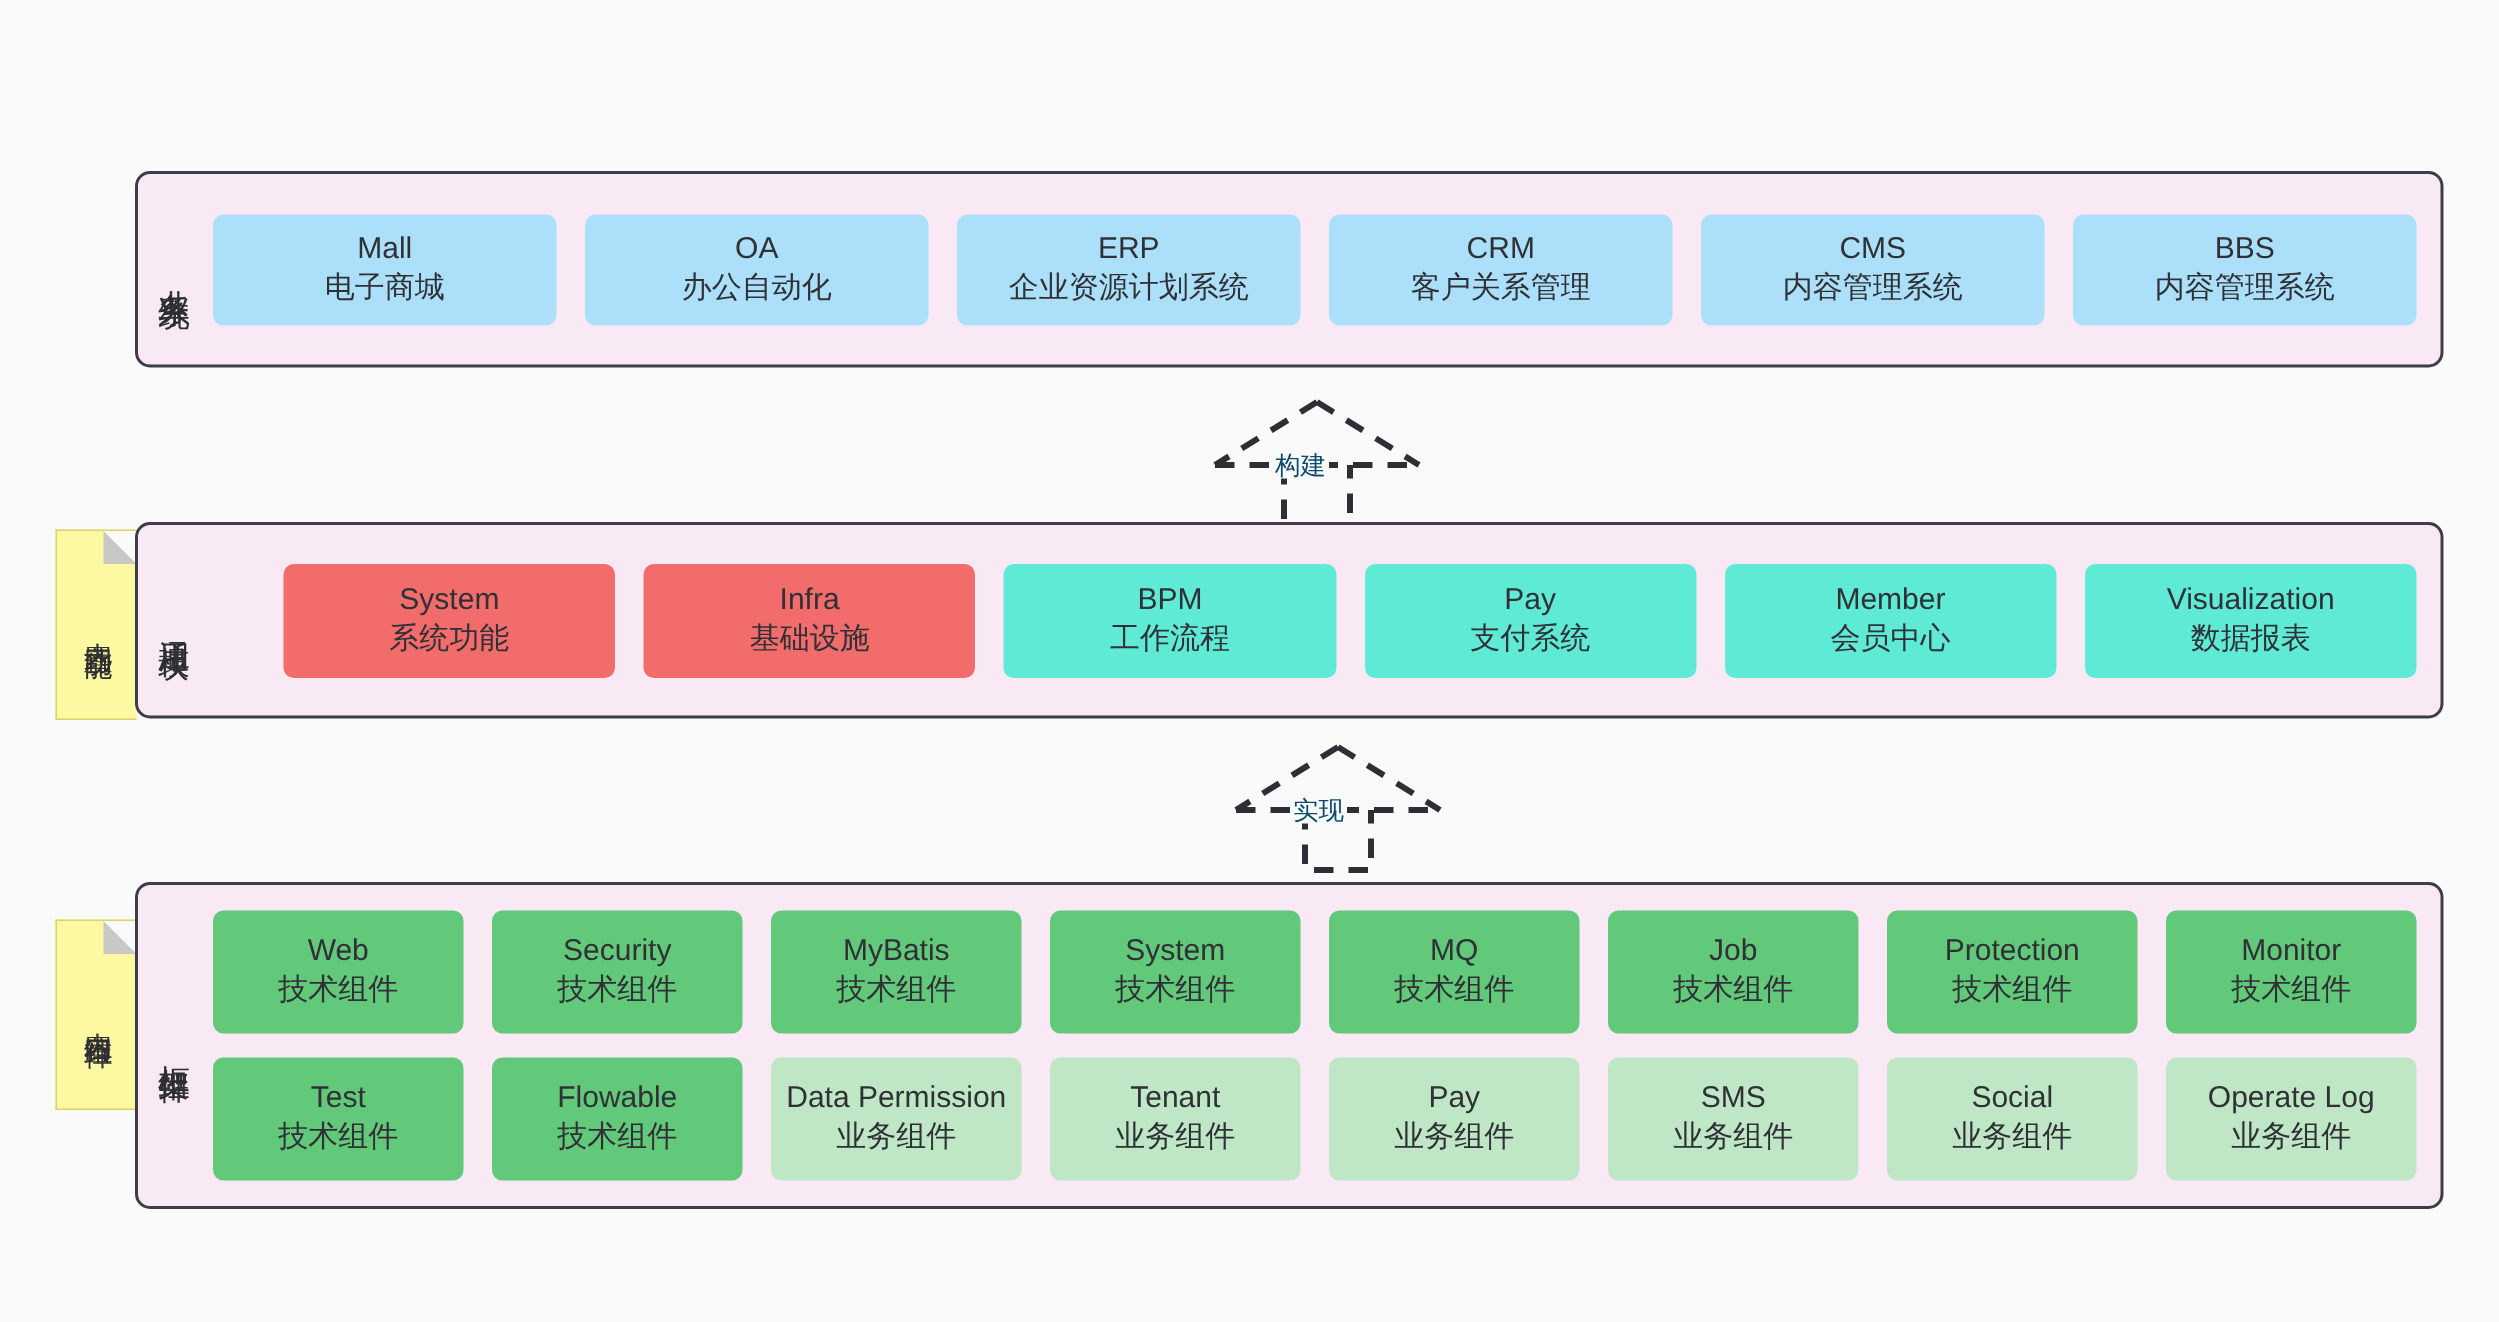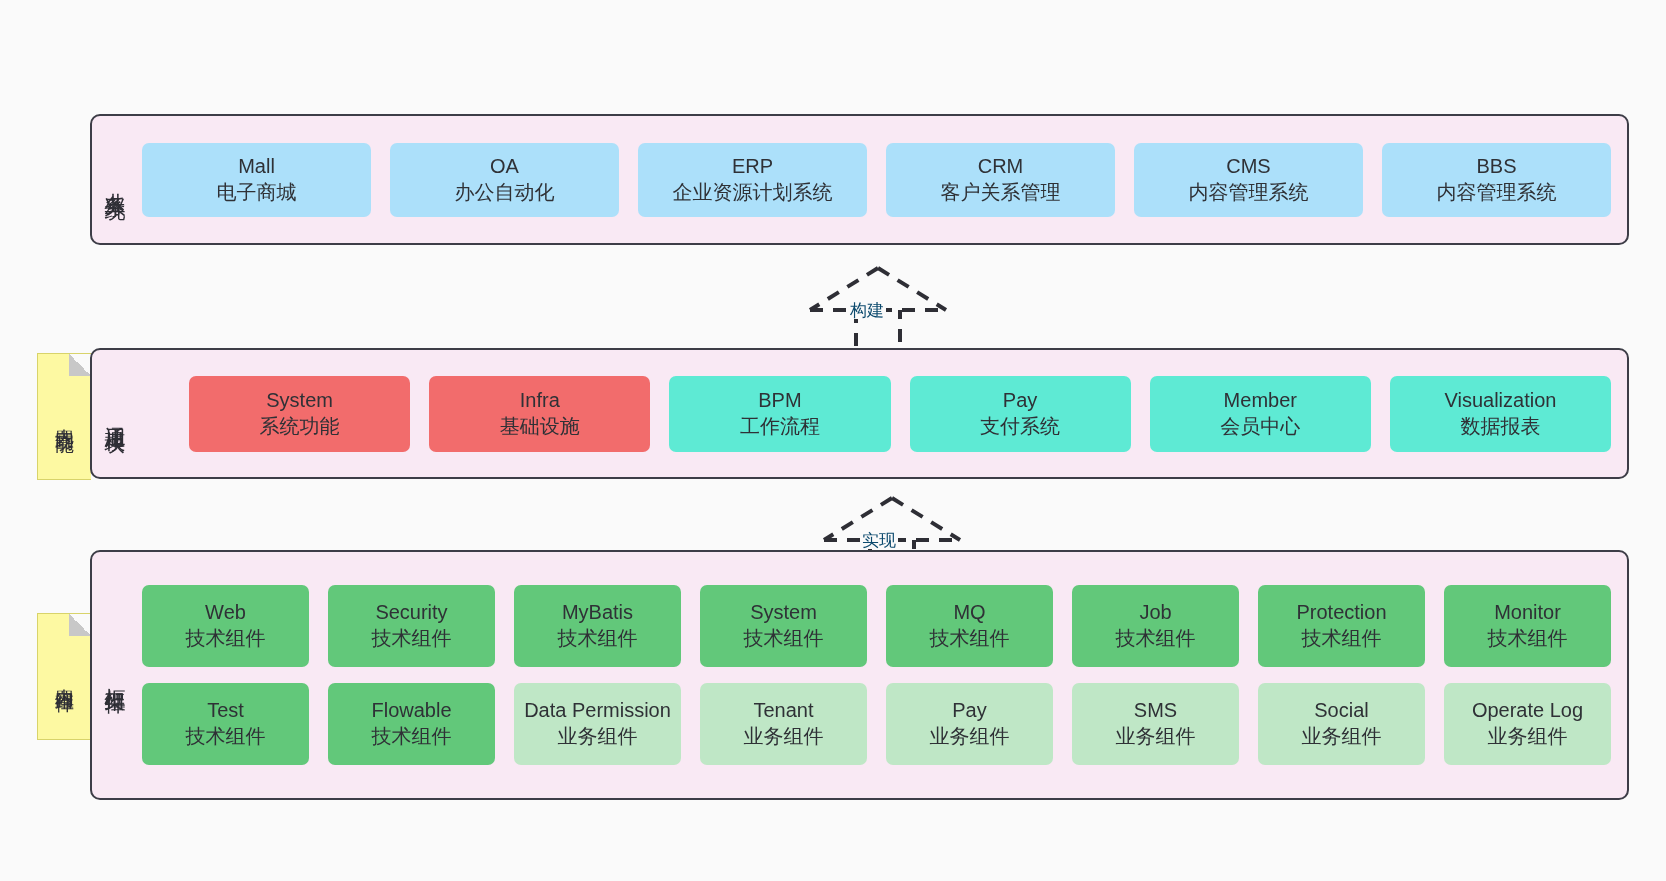--- a/index.html
+++ b/index.html
@@ -82,21 +82,21 @@
   .c-green       { background: #62c87a; }
   .c-green-light { background: #bfe7c6; }
 
   
   #layer-business   { left: 90px;  top: 114px; width: 1539px; height: 131px; }
   #layer-business .cell { height: 74px; }
 
   #layer-modules    { left: 90px;  top: 348px; width: 1539px; height: 131px; gap: 47px; }
   #layer-modules .cell { height: 76px; }
 
-  #layer-framework  { left: 90px;  top: 550px; width: 1539px; height: 250px; }
+  #layer-framework  { left: 90px;  top: 588px; width: 1539px; height: 218px; }
   #layer-framework .cell { height: 82px; }
   #layer-framework .layer-body { gap: 16px; }
 
   
   .note {
     position: absolute;
     width: 54px;
     background: #fdf9a2;
     border: 1px solid #d8d36a;
     border-right: none;

